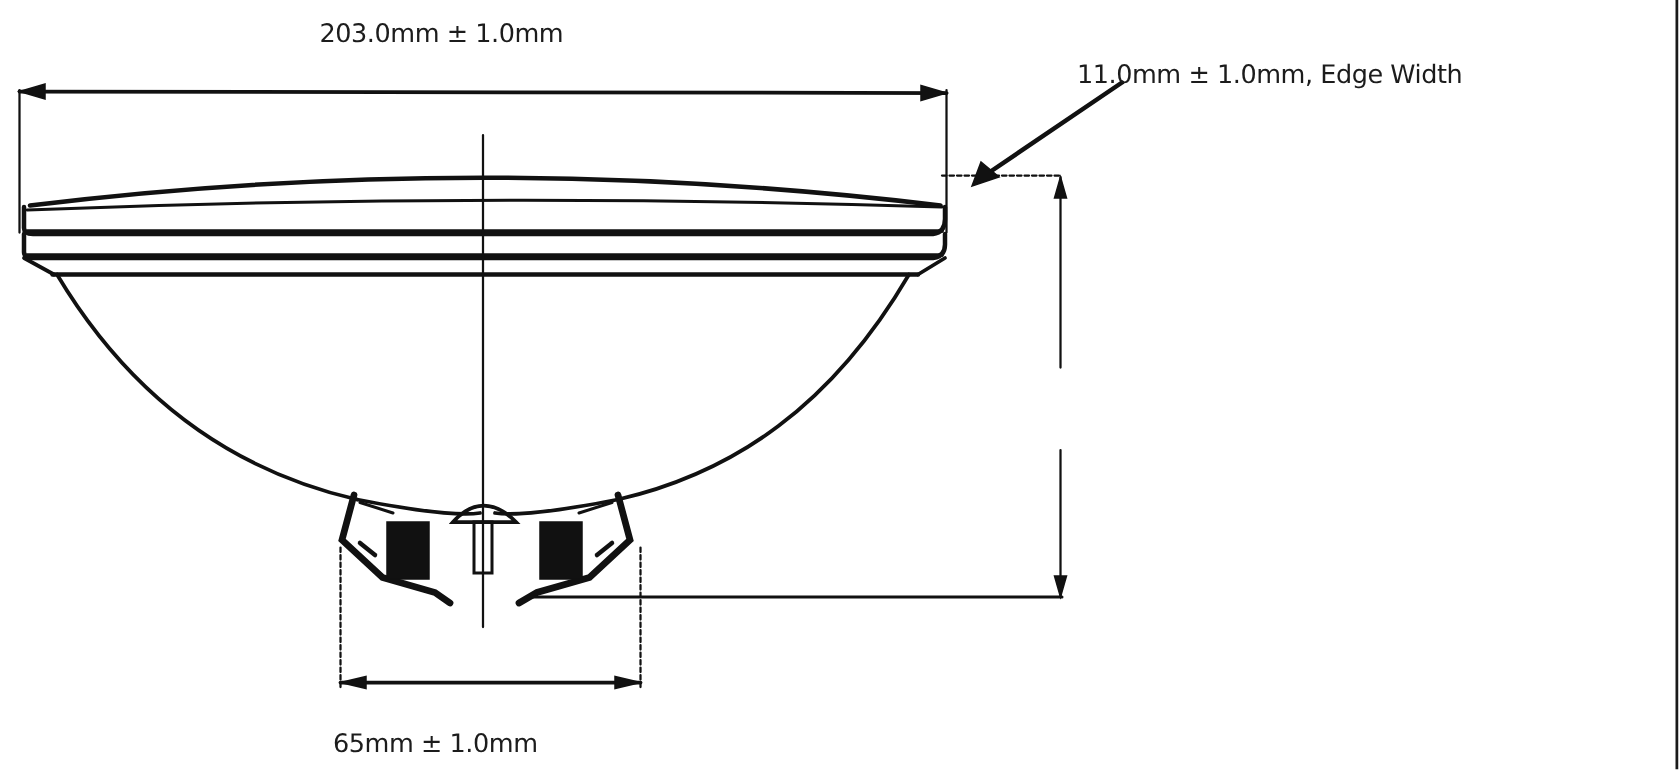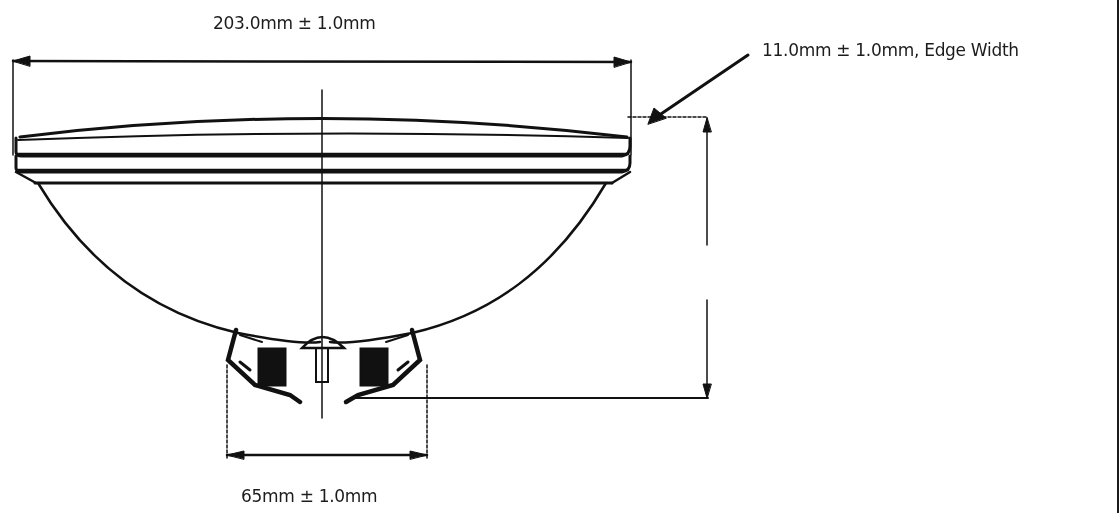--- a/index.html
+++ b/index.html
@@ -15,23 +15,23 @@
     svg { position: absolute; left: 0; top: 0; }
     .label {
       position: absolute;
       font-family: "DejaVu Sans", sans-serif;
       font-size: 17px;
       color: #1c1c1c;
       white-space: nowrap;
       letter-spacing: -0.3px;
     }
     #lbl-width { left: 213px; top: 13px; }
-    #lbl-edge { left: 762px; top: 40px; }
+    #lbl-edge { left: 718px; top: 40px; }
     #lbl-height { left: 607px; top: 263px; }
-    #lbl-base { left: 241px; top: 486px; }
+    #lbl-base { left: 222px; top: 486px; }
   </style>
 </head>
 <body>
 
 <div id="canvas">
   <svg width="1119" height="513" viewBox="0 0 1119 513">
     <g stroke="#111" fill="none" stroke-linecap="round">
 
       <g>
         <line x1="13" y1="61" x2="631" y2="62" stroke-width="2.5"></line>

